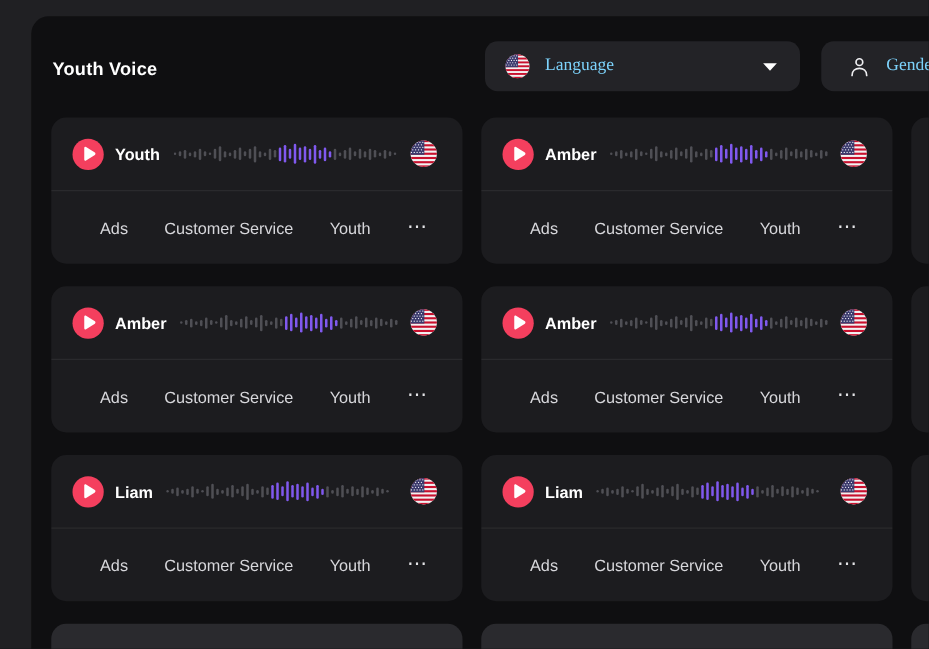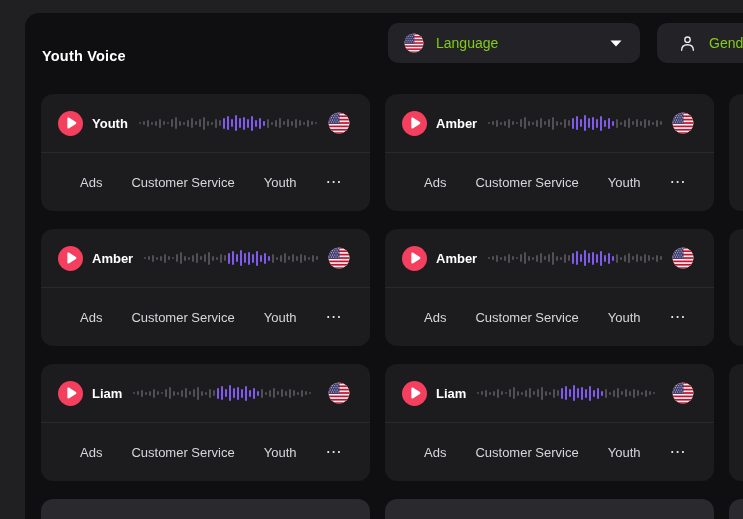--- a/index.html
+++ b/index.html
@@ -12,23 +12,23 @@
   .panel{
     position:absolute;left:25px;top:13px;width:1040px;height:760px;
     background:#0f0f11;border-radius:14px;
   }
   
   .page-title{
     position:absolute;left:17px;top:23px;height:40px;line-height:40px;
     margin:0;font-size:14.5px;font-weight:600;color:#ffffff;letter-spacing:.2px;
   }
   .select{
-    position:absolute;top:10px;height:40px;display:flex;align-items:center;
-    background:#232327;border:none;border-radius:10px;color:#84cc16;
-    font-family:Liberation Sans, sans-serif;font-size:14px;cursor:pointer;box-sizing:border-box;
+    position:absolute;top:20px;height:40px;display:flex;align-items:center;
+    background:#232327;border:none;border-radius:10px;color:#7dd3fc;
+    font-family:Liberation Serif, serif;font-size:14px;cursor:pointer;box-sizing:border-box;
   }
   .select.language{left:363px;width:252px;padding:0 18px 0 16px;}
   .select.gender{left:632px;width:176px;padding:0 18px 0 21px;justify-content:flex-start;}
   .select .lbl{margin-left:12px;white-space:nowrap;}
   .select .chev{margin-left:auto;display:block;}
   
   .grid{
     position:absolute;left:16px;top:81px;width:1017px;
     display:grid;grid-template-columns:repeat(3,329px);grid-auto-rows:117px;
     gap:18px 15px;

